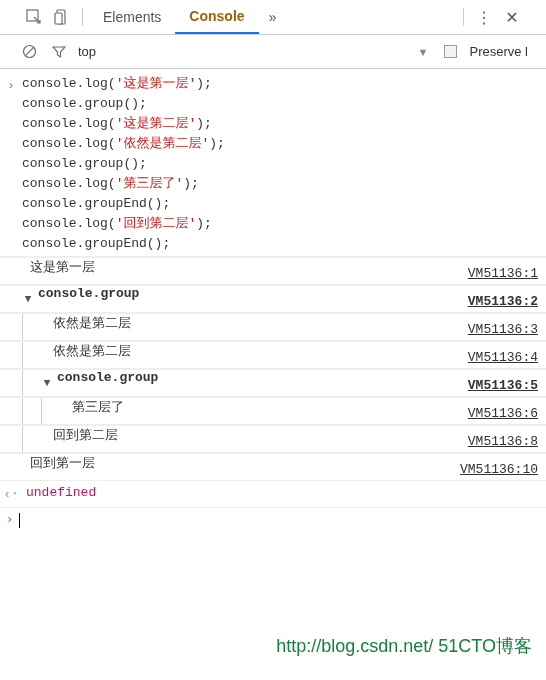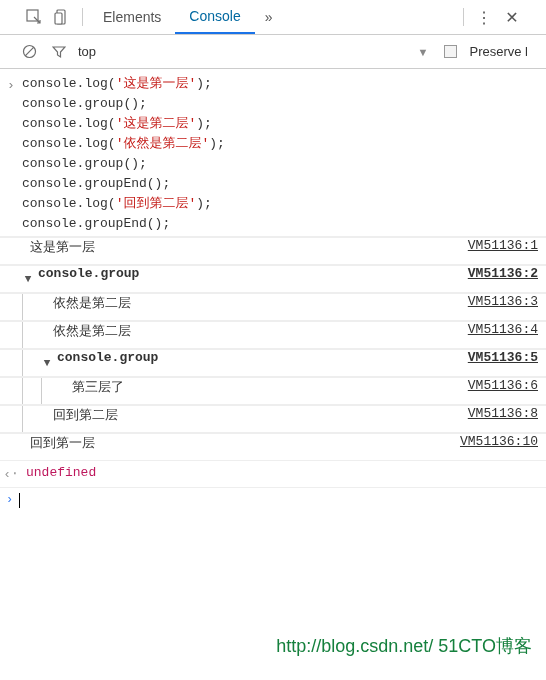--- a/index.html
+++ b/index.html
@@ -33,22 +33,23 @@
       height: 18px;
       background: #ccc;
       margin: 0 6px;
     }
     .tab {
       padding: 8px 14px;
       color: #555;
       font-size: 14px;
     }
     .tab.active {
-      color: #0369a1;
+      color: #a16207;
       border-bottom: 2px solid #1a73e8;
+      font-weight: bold;
     }
     .hdr-spacer { flex: 1; }
     .toolbar {
       display: flex;
       align-items: center;
       height: 34px;
       border-bottom: 1px solid #ccc;
       padding: 0 18px;
       gap: 8px;
     }
@@ -127,20 +128,21 @@
       font-size: 11px;
     }
     .out-text {
       flex: 1;
       padding-left: 4px;
     }
     .out-link {
       text-decoration: underline;
       color: #333;
       padding-right: 8px;
+      margin-top: 8px;
     }
     .bold { font-weight: bold; }
     .undef { color: #be185d; }
     .prompt-arrow {
       color: #367cf1;
       font-size: 12px;
     }
     .return-arrow { color: #999; }
     .cursor-line {
       display: flex;
@@ -212,20 +214,21 @@
   <div class="row" style="border-bottom:1px solid #eee;padding-bottom:2px">
     <div class="gutter">
         <span style="color:#888">›</span>
       </div>
     <div class="code-area" id="code-area">
         <div class="code-line"><span>console.log(</span><span class="quoted">'这是第一层'</span><span>);</span></div>
         <div class="code-line"><span>console.group();</span><span class="quoted"></span><span></span></div>
         <div class="code-line"><span>console.log(</span><span class="quoted">'这是第二层'</span><span>);</span></div>
         <div class="code-line"><span>console.log(</span><span class="quoted">'依然是第二层'</span><span>);</span></div>
         <div class="code-line"><span>console.group();</span><span class="quoted"></span><span></span></div>
+        <div class="code-line"><span>console.log(</span><span class="quoted">'第三层了'</span><span>);</span></div>
         <div class="code-line"><span>console.groupEnd();</span><span class="quoted"></span><span></span></div>
         <div class="code-line"><span>console.log(</span><span class="quoted">'回到第二层'</span><span>);</span></div>
         <div class="code-line"><span>console.groupEnd();</span><span class="quoted"></span><span></span></div>
       </div>
   </div>
 
   <div id="output-area">
       <div class="out-row">
         <div class="out-indent" style="padding-left: 22px;">
           <div style="width: 4px;"></div>

